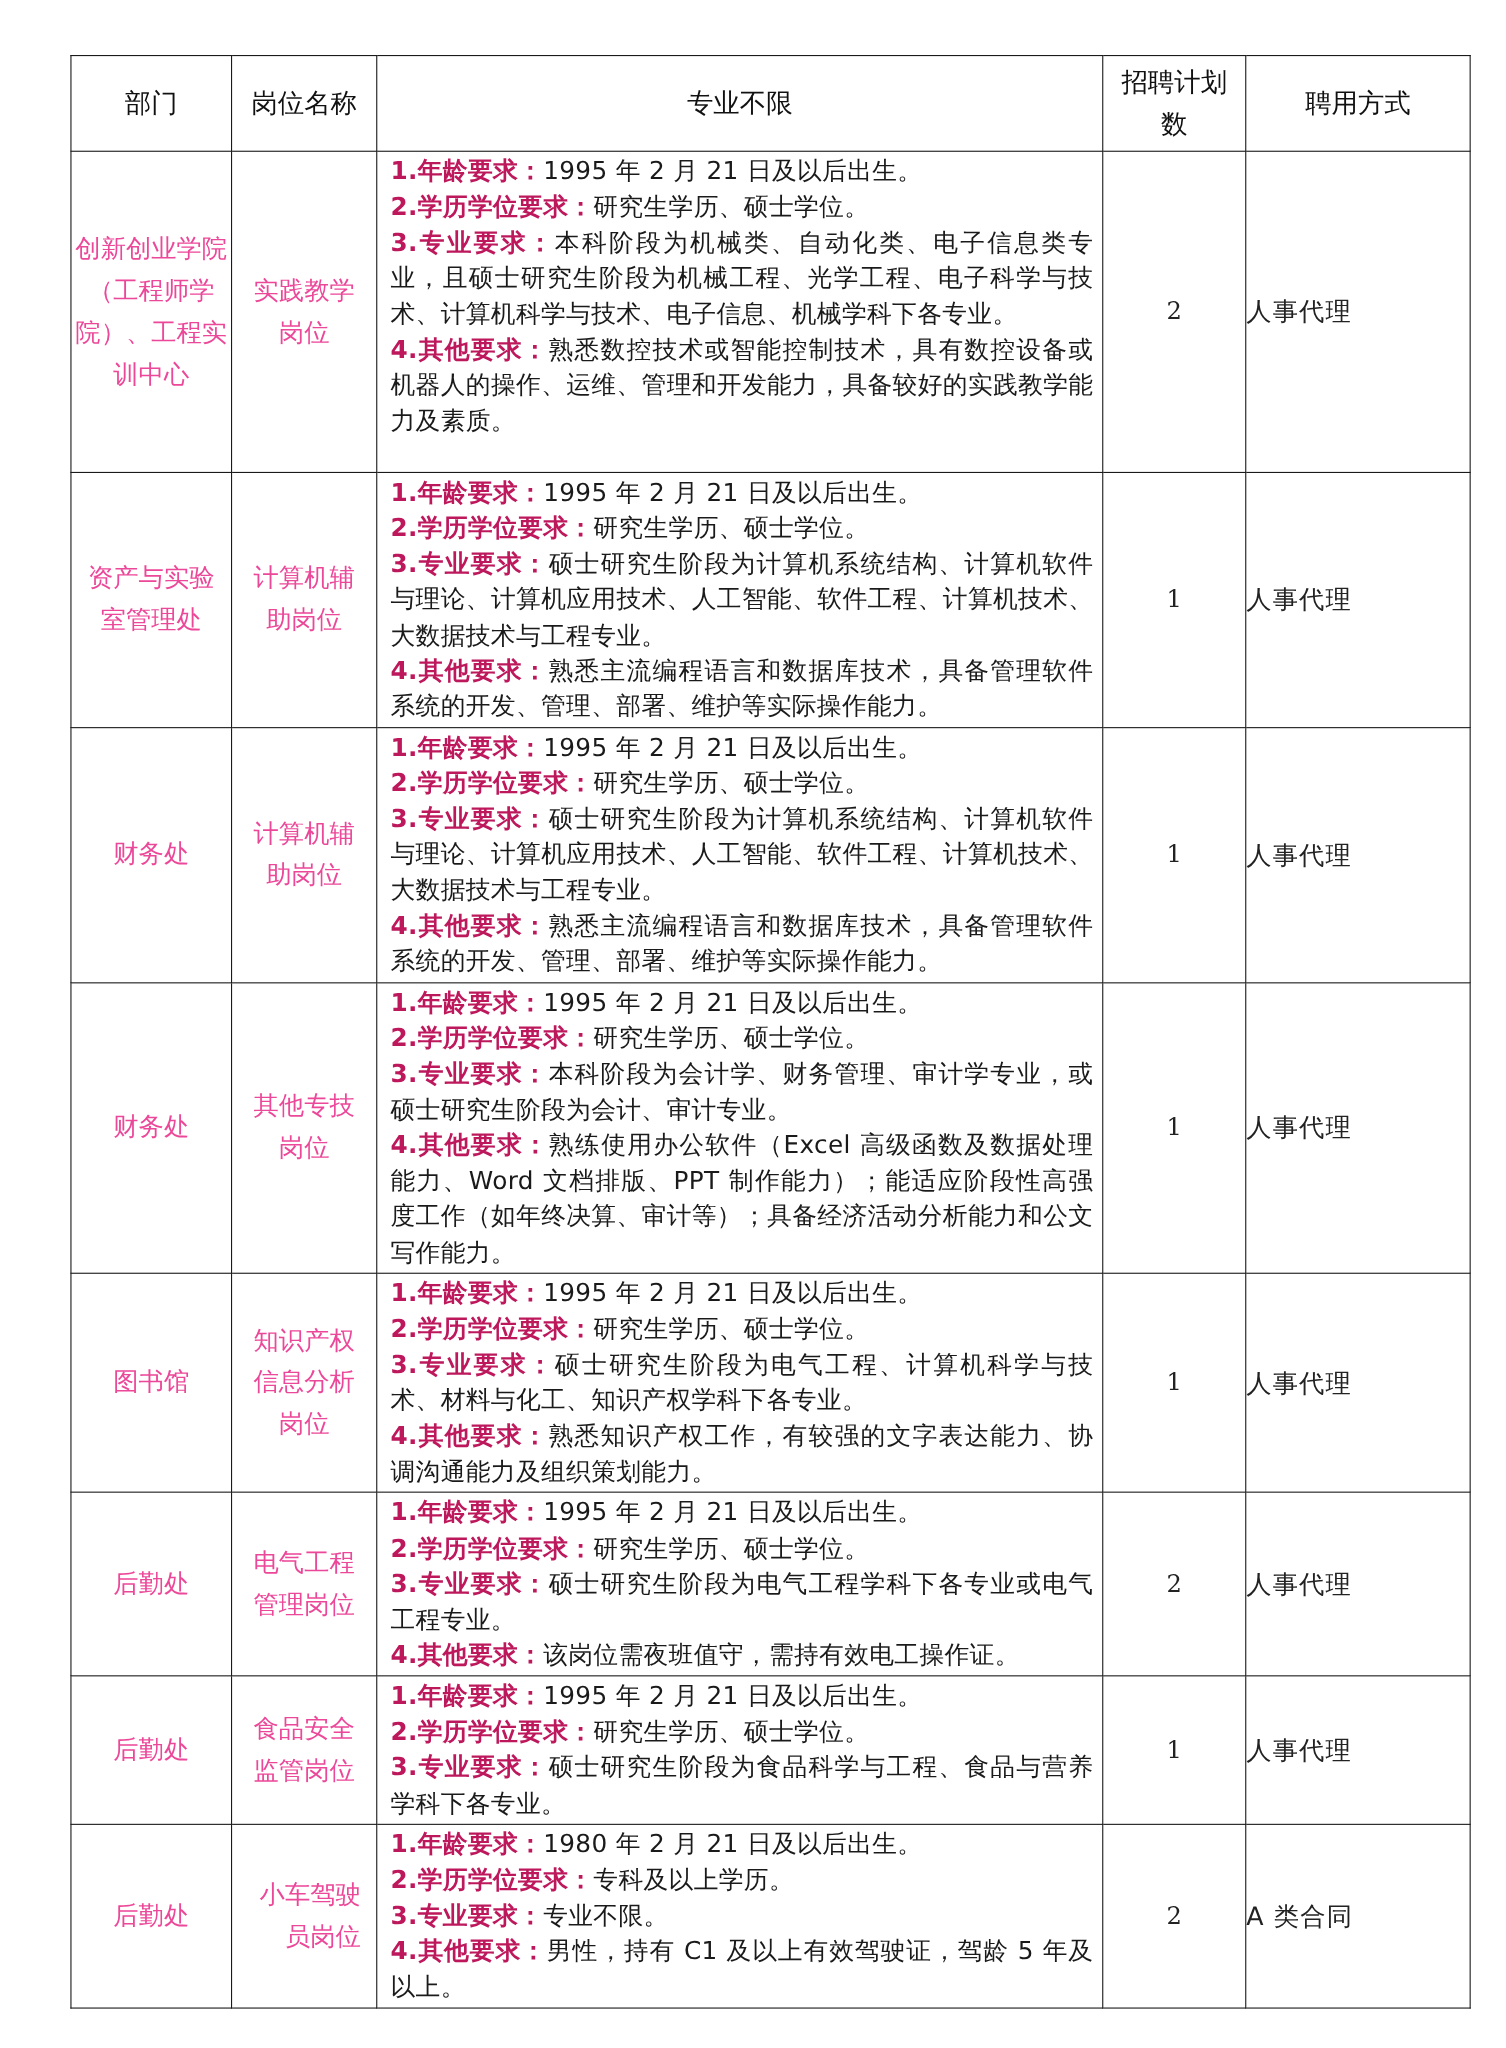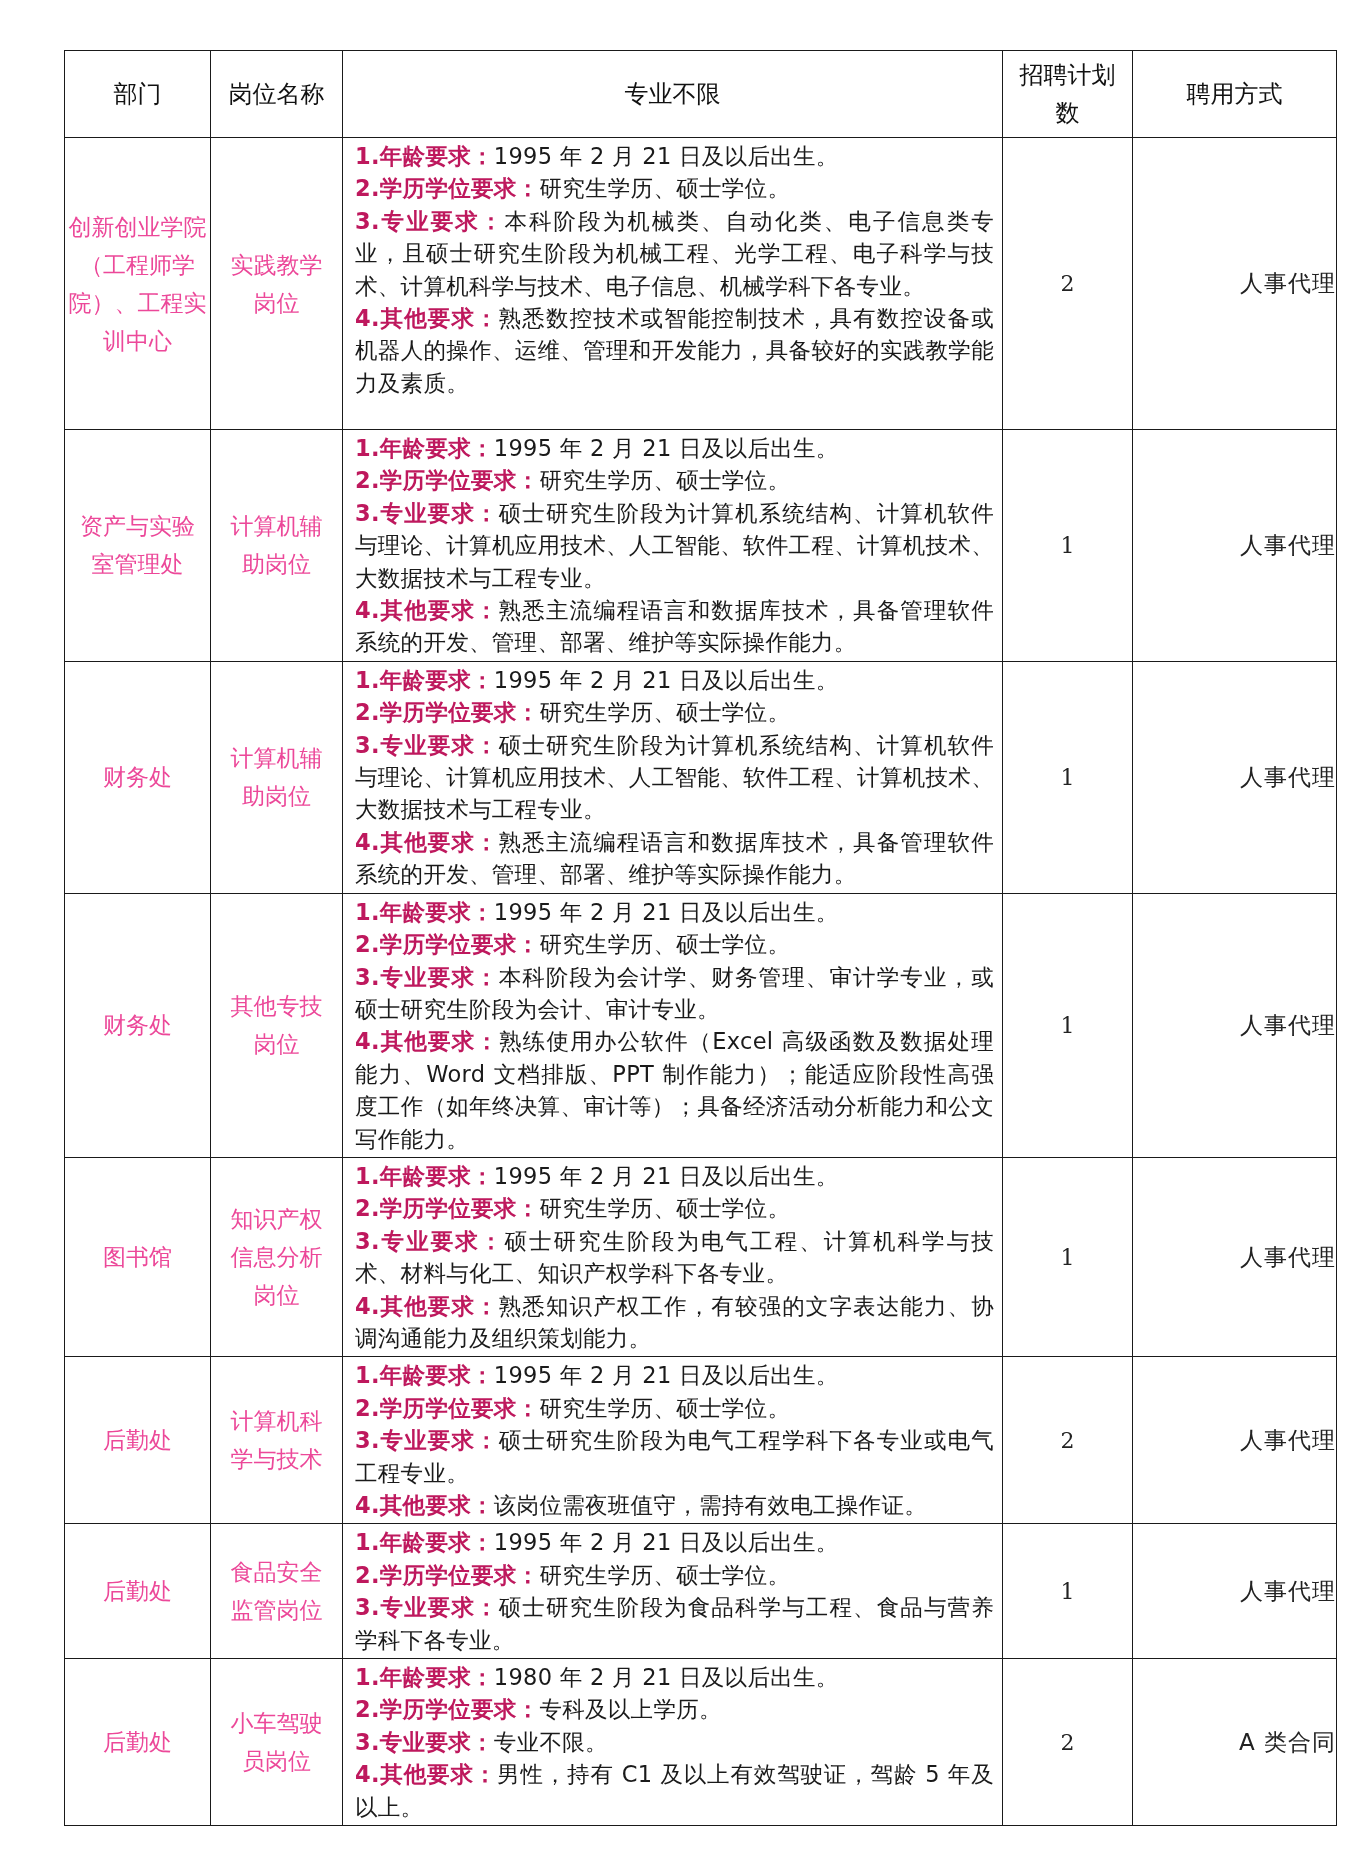--- a/index.html
+++ b/index.html
@@ -51,21 +51,21 @@
       font-weight: 300;
       color: #ec4899;
     }
     .cell-num {
       text-align: center;
       font-size: 22px;
       font-family: "DejaVu Serif", "Liberation Serif", serif;
       color: #222;
     }
     .cell-mode {
-      text-align: right;
+      text-align: left;
       font-size: 23px;
       font-family: "DejaVu Sans", "Liberation Sans", sans-serif;
       color: #222;
       letter-spacing: 1px;
     }
     .req-cell {
       padding: 2px 8px 2px 12px !important;
       vertical-align: top !important;
     }
     .req-list {
@@ -187,21 +187,21 @@
           <li class="req-item"><span class="req-label">3.专业要求：</span><span>硕士研究生阶段为电气工程、计算机科学与技术、材料与化工、知识产权学科下各专业。</span></li>
           <li class="req-item"><span class="req-label">4.其他要求：</span><span>熟悉知识产权工作，有较强的文字表达能力、协调沟通能力及组织策划能力。</span></li>
         </ul>
       </td>
       <td class="cell-num">1</td>
       <td class="cell-mode">人事代理</td>
     </tr>
 
     <tr class="row-6">
       <td class="cell-center">后勤处</td>
-      <td class="cell-center" style="padding:0 14px;">计算机科学与技术</td>
+      <td class="cell-center" style="padding:0 14px;">电气工程管理岗位</td>
       <td class="req-cell">
         <ul class="req-list">
           <li class="req-item"><span class="req-label">1.年龄要求：</span><span>1995 年 2 月 21 日及以后出生。</span></li>
           <li class="req-item"><span class="req-label">2.学历学位要求：</span><span>研究生学历、硕士学位。</span></li>
           <li class="req-item"><span class="req-label">3.专业要求：</span><span>硕士研究生阶段为电气工程学科下各专业或电气工程专业。</span></li>
           <li class="req-item"><span class="req-label">4.其他要求：</span><span>该岗位需夜班值守，需持有效电工操作证。</span></li>
         </ul>
       </td>
       <td class="cell-num">2</td>
       <td class="cell-mode">人事代理</td>
@@ -216,21 +216,21 @@
           <li class="req-item"><span class="req-label">2.学历学位要求：</span><span>研究生学历、硕士学位。</span></li>
           <li class="req-item"><span class="req-label">3.专业要求：</span><span>硕士研究生阶段为食品科学与工程、食品与营养学科下各专业。</span></li>
         </ul>
       </td>
       <td class="cell-num">1</td>
       <td class="cell-mode">人事代理</td>
     </tr>
 
     <tr class="row-8">
       <td class="cell-center">后勤处</td>
-      <td class="cell-center" style="padding:0 14px;">小车驾驶员岗位</td>
+      <td class="cell-center" style="padding:0 14px;text-align:right;">小车驾驶员岗位</td>
       <td class="req-cell">
         <ul class="req-list">
           <li class="req-item"><span class="req-label">1.年龄要求：</span><span>1980 年 2 月 21 日及以后出生。</span></li>
           <li class="req-item"><span class="req-label">2.学历学位要求：</span><span>专科及以上学历。</span></li>
           <li class="req-item"><span class="req-label">3.专业要求：</span><span>专业不限。</span></li>
           <li class="req-item"><span class="req-label">4.其他要求：</span><span>男性，持有 C1 及以上有效驾驶证，驾龄 5 年及以上。</span></li>
         </ul>
       </td>
       <td class="cell-num">2</td>
       <td class="cell-mode">A 类合同</td>

